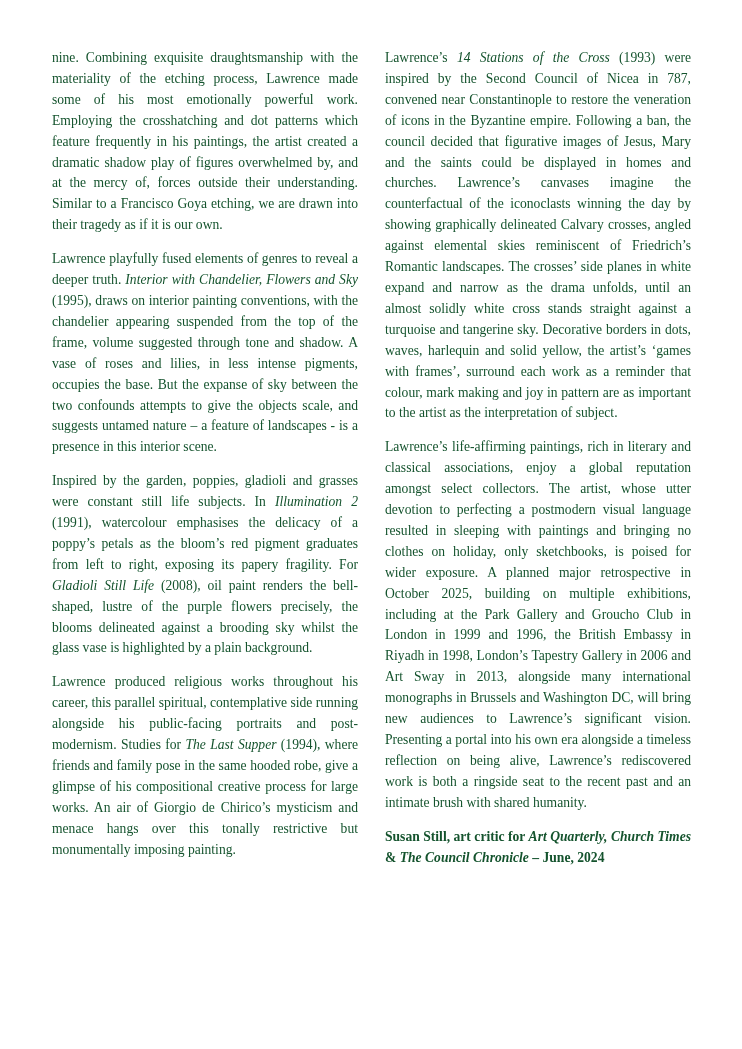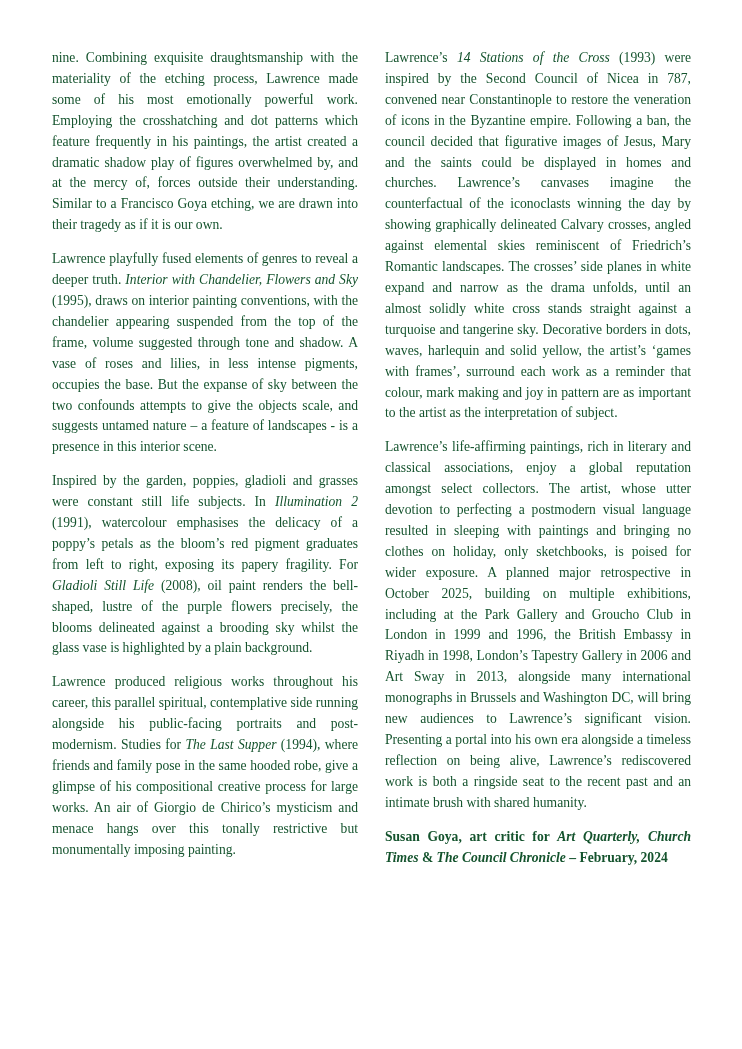--- a/index.html
+++ b/index.html
@@ -38,15 +38,15 @@
       <p class="para"><span>nine. Combining exquisite draughtsmanship with the materiality of the etching process, Lawrence made some of his most emotionally powerful work. Employing the crosshatching and dot patterns which feature frequently in his paintings, the artist created a dramatic shadow play of figures overwhelmed by, and at the mercy of, forces outside their understanding. Similar to a Francisco Goya etching, we are drawn into their tragedy as if it is our own.</span></p>
       <p class="para"><span>Lawrence playfully fused elements of genres to reveal a deeper truth. </span><em>Interior with Chandelier, Flowers and Sky</em><span> (1995), draws on interior painting conventions, with the chandelier appearing suspended from the top of the frame, volume suggested through tone and shadow. A vase of roses and lilies, in less intense pigments, occupies the base. But the expanse of sky between the two confounds attempts to give the objects scale, and suggests untamed nature – a feature of landscapes - is a presence in this interior scene.</span></p>
       <p class="para"><span>Inspired by the garden, poppies, gladioli and grasses were constant still life subjects. In </span><em>Illumination 2</em><span> (1991), watercolour emphasises the delicacy of a poppy’s petals as the bloom’s red pigment graduates from left to right, exposing its papery fragility. For </span><em>Gladioli Still Life</em><span> (2008), oil paint renders the bell-shaped, lustre of the purple flowers precisely, the blooms delineated against a brooding sky whilst the glass vase is highlighted by a plain background.</span></p>
       <p class="para"><span>Lawrence produced religious works throughout his career, this parallel spiritual, contemplative side running alongside his public-facing portraits and post-modernism. Studies for </span><em>The Last Supper</em><span> (1994), where friends and family pose in the same hooded robe, give a glimpse of his compositional creative process for large works. An air of Giorgio de Chirico’s mysticism and menace hangs over this tonally restrictive but monumentally imposing painting.</span></p>
     </div>
   <div class="col col-right">
     <div id="right-col">
         <p class="para"><span>Lawrence’s </span><em>14 Stations of the Cross</em><span> (1993) were inspired by the Second Council of Nicea in 787, convened near Constantinople to restore the veneration of icons in the Byzantine empire. Following a ban, the council decided that figurative images of Jesus, Mary and the saints could be displayed in homes and churches. Lawrence’s canvases imagine the counterfactual of the iconoclasts winning the day by showing graphically delineated Calvary crosses, angled against elemental skies reminiscent of Friedrich’s Romantic landscapes. The crosses’ side planes in white expand and narrow as the drama unfolds, until an almost solidly white cross stands straight against a turquoise and tangerine sky. Decorative borders in dots, waves, harlequin and solid yellow, the artist’s ‘games with frames’, surround each work as a reminder that colour, mark making and joy in pattern are as important to the artist as the interpretation of subject.</span></p>
         <p class="para"><span>Lawrence’s life-affirming paintings, rich in literary and classical associations, enjoy a global reputation amongst select collectors. The artist, whose utter devotion to perfecting a postmodern visual language resulted in sleeping with paintings and bringing no clothes on holiday, only sketchbooks, is poised for wider exposure. A planned major retrospective in October 2025, building on multiple exhibitions, including at the Park Gallery and Groucho Club in London in 1999 and 1996, the British Embassy in Riyadh in 1998, London’s Tapestry Gallery in 2006 and Art Sway in 2013, alongside many international monographs in Brussels and Washington DC, will bring new audiences to Lawrence’s significant vision. Presenting a portal into his own era alongside a timeless reflection on being alive, Lawrence’s rediscovered work is both a ringside seat to the recent past and an intimate brush with shared humanity.</span></p>
       </div>
-    <p class="sig"><span>Susan Goya, art critic for </span><em>Art Quarterly, Church Times</em><span> &amp; </span><em>The Council Chronicle</em><span> – February, 2024</span></p>
+    <p class="sig"><span>Susan Still, art critic for </span><em>Art Quarterly, Church Times</em><span> &amp; </span><em>The Council Chronicle</em><span> – June, 2024</span></p>
   </div>
 </div>
 
 </body></html>

